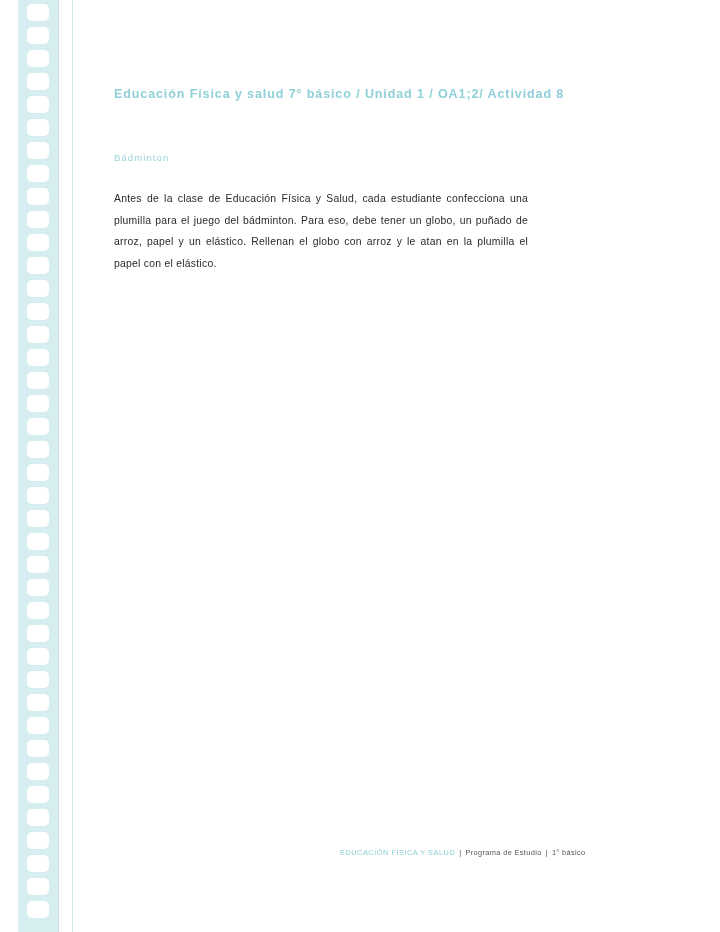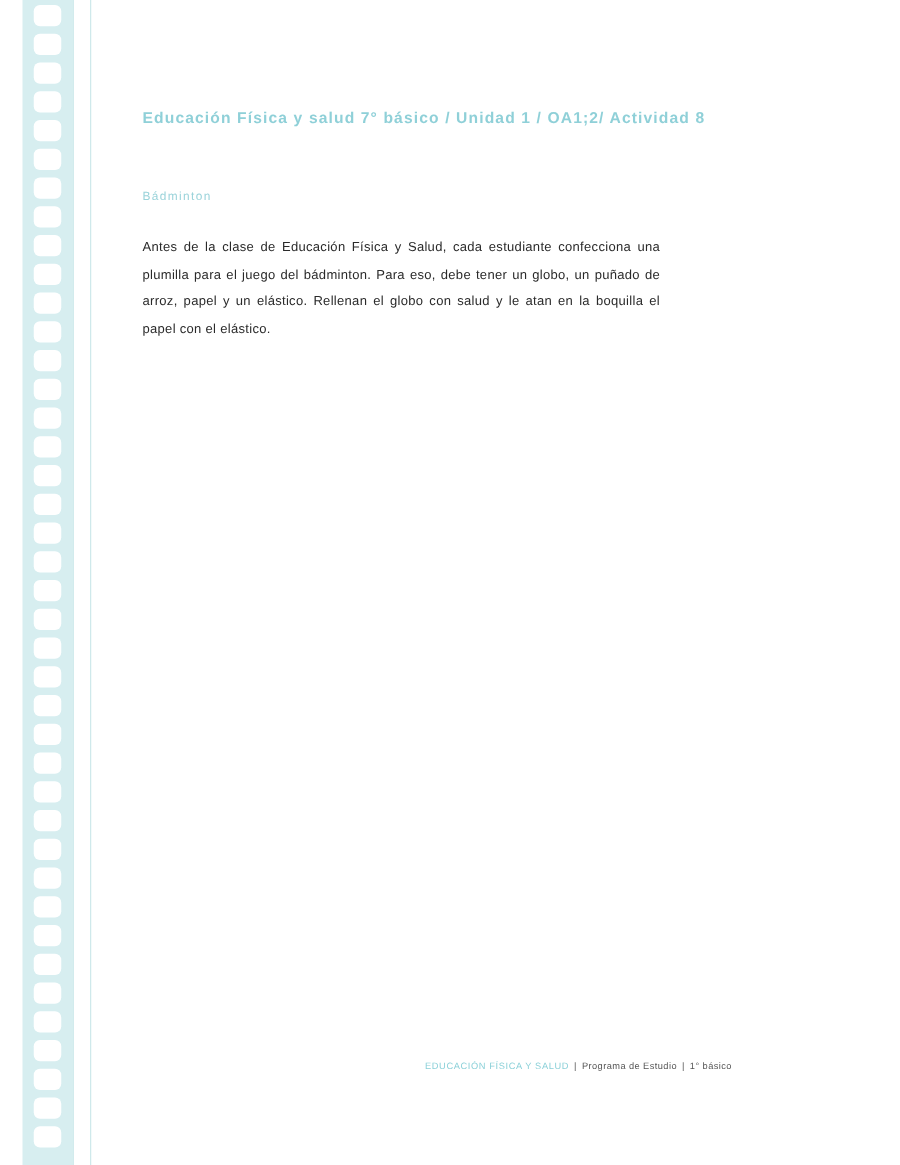--- a/index.html
+++ b/index.html
@@ -191,21 +191,21 @@
       <div class="dot"></div>
       <div class="dot"></div>
     </div>
     <div class="band-line-left"></div>
   </div>
   <div class="band-line-outer"></div>
 
   <div class="content">
     <div class="breadcrumb">Educación Física y salud 7° básico / Unidad 1 / OA1;2/ Actividad 8</div>
     <div class="section-title">Bádminton</div>
-    <div class="body-text">Antes de la clase de Educación Física y Salud, cada estudiante confecciona una plumilla para el juego del bádminton. Para eso, debe tener un globo, un puñado de arroz, papel y un elástico. Rellenan el globo con salud y le atan en la boquilla el papel con el elástico.</div>
+    <div class="body-text">Antes de la clase de Educación Física y Salud, cada estudiante confecciona una plumilla para el juego del bádminton. Para eso, debe tener un globo, un puñado de arroz, papel y un elástico. Rellenan el globo con arroz y le atan en la plumilla el papel con el elástico.</div>
   </div>
 
   <div class="footer">
     <span class="f-strong">EDUCACIÓN FÍSICA Y SALUD</span>
     <span class="f-sep">|</span>
     <span class="f-rest">Programa de Estudio</span>
     <span class="f-sep">|</span>
     <span class="f-rest">1° básico</span>
   </div>
 

